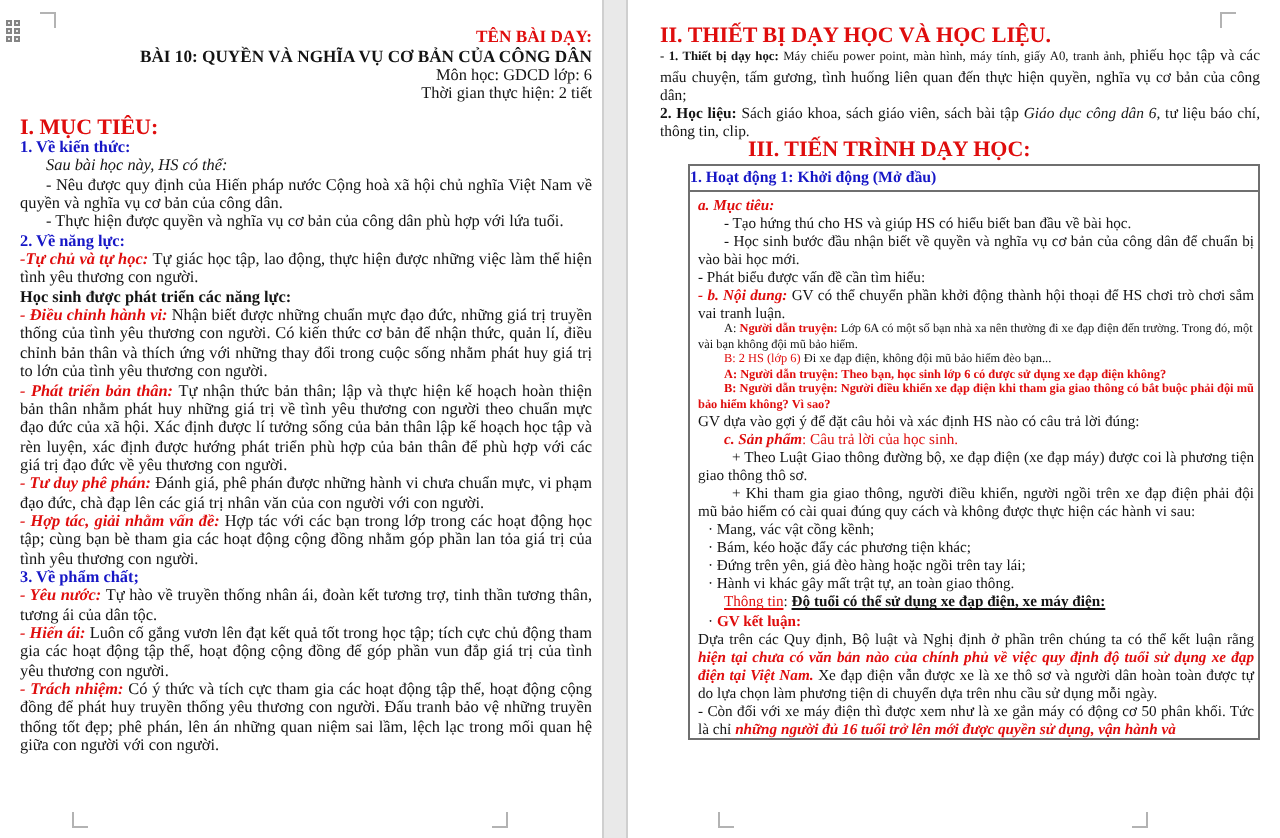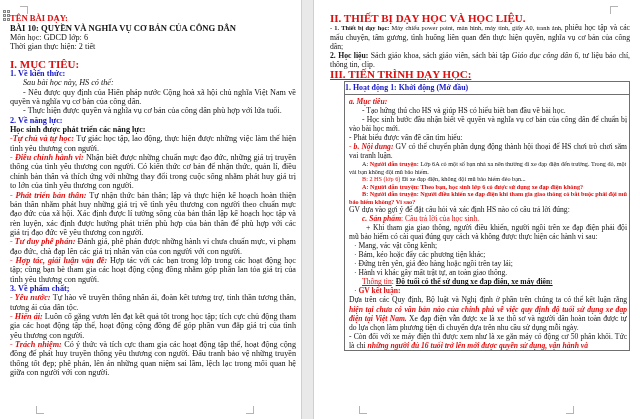--- a/index.html
+++ b/index.html
@@ -19,26 +19,26 @@
   .crop{position:absolute;width:7px;height:7px;border:0 solid #b3b3b3;}
   .cm-tl{border-top-width:1px;border-right-width:1px;}
   .cm-tr{border-top-width:1px;border-left-width:1px;}
   .cm-bl{border-bottom-width:1px;border-left-width:1px;}
   .cm-br{border-bottom-width:1px;border-right-width:1px;}
   
   .content{position:absolute;text-align:justify;}
   .left-content{left:10px;top:13px;width:286px;font-size:8.2px;line-height:9.35px;}
   .right-content{left:330px;top:14px;width:300px;font-size:7.7px;line-height:9.3px;}
   .para{margin:0;}
-  .p-center{text-align:left;}
+  .p-center{text-align:right;}
   .p-title{font-size:8.6px;line-height:10px;font-weight:bold;}
   .p-titlered{font-size:8.6px;line-height:10px;font-weight:bold;color:var(--red);}
   .p-hred{color:var(--red);font-weight:bold;font-size:11px;}
   .p-hblue{color:var(--blue);font-weight:bold;}
-  .p-u{text-decoration:underline;}
+  .p-u{margin-left:44px;}
   .p-ind{text-indent:13px;}
   .p-ind2{text-indent:17px;}
   .p-blt{padding-left:5px;}
   .p-gapb{margin-bottom:8px;}
   .p-small{font-size:6.2px;line-height:7.5px;text-align:left;}
   .s-b{font-weight:bold;}
   .s-i{font-style:italic;}
   .s-r{color:var(--red);}
   .s-u{text-decoration:underline;}
   .s-sm{font-size:6.4px;}
@@ -79,53 +79,54 @@
       <div class="para p-center p-titlered"><span>TÊN BÀI DẠY:</span></div>
       <div class="para p-center p-title"><span>BÀI 10: QUYỀN VÀ NGHĨA VỤ CƠ BẢN CỦA CÔNG DÂN</span></div>
       <div class="para p-center"><span>Môn học: GDCD lớp: 6</span></div>
       <div class="para p-center p-gapb"><span>Thời gian thực hiện: 2 tiết</span></div>
       <div class="para p-hred"><span>I. MỤC TIÊU:</span></div>
       <div class="para p-hblue"><span>1. Về kiến thức:</span></div>
       <div class="para p-ind"><span class="s-i">Sau bài học này, HS có thể:</span></div>
       <div class="para p-ind"><span>- Nêu được quy định của Hiến pháp nước Cộng hoà xã hội chủ nghĩa Việt Nam về quyền và nghĩa vụ cơ bản của công dân.</span></div>
       <div class="para p-ind"><span>- Thực hiện được quyền và nghĩa vụ cơ bản của công dân phù hợp với lứa tuổi.</span></div>
       <div class="para p-hblue"><span>2. Về năng lực:</span></div>
+      <div class="para"><span class="s-r s-b s-i">-Tự chủ và tự học: </span><span>Tự giác học tập, lao động, thực hiện được những việc làm thể hiện tình yêu thương con người.</span></div>
       <div class="para"><span class="s-b">Học sinh được phát triển các năng lực:</span></div>
-      <div class="para"><span class="s-r s-b s-i">-Tự chủ và tự học: </span><span>Tự giác học tập, lao động, thực hiện được những việc làm thể hiện tình yêu thương con người.</span></div>
       <div class="para"><span class="s-r s-b s-i">- Điều chỉnh hành vi: </span><span>Nhận biết được những chuẩn mực đạo đức, những giá trị truyền thống của tình yêu thương con người. Có kiến thức cơ bản để nhận thức, quản lí, điều chỉnh bản thân và thích ứng với những thay đổi trong cuộc sống nhằm phát huy giá trị to lớn của tình yêu thương con người.</span></div>
       <div class="para"><span class="s-r s-b s-i">- Phát triển bản thân: </span><span>Tự nhận thức bản thân; lập và thực hiện kế hoạch hoàn thiện bản thân nhằm phát huy những giá trị về tình yêu thương con người theo chuẩn mực đạo đức của xã hội. Xác định được lí tưởng sống của bản thân lập kế hoạch học tập và rèn luyện, xác định được hướng phát triển phù hợp của bản thân để phù hợp với các giá trị đạo đức về yêu thương con người.</span></div>
       <div class="para"><span class="s-r s-b s-i">- Tư duy phê phán: </span><span>Đánh giá, phê phán được những hành vi chưa chuẩn mực, vi phạm đạo đức, chà đạp lên các giá trị nhân văn của con người với con người.</span></div>
-      <div class="para"><span class="s-r s-b s-i">- Hợp tác, giải luận vấn đề: </span><span>Hợp tác với các bạn trong lớp trong các hoạt động học tập; cùng bạn bè tham gia các hoạt động cộng đồng nhằm góp phần lan tỏa giá trị của tình yêu thương con người.</span></div>
+      <div class="para"><span class="s-r s-b s-i">- Hợp tác, giải nhằm vấn đề: </span><span>Hợp tác với các bạn trong lớp trong các hoạt động học tập; cùng bạn bè tham gia các hoạt động cộng đồng nhằm góp phần lan tỏa giá trị của tình yêu thương con người.</span></div>
       <div class="para p-hblue"><span>3. Về phẩm chất;</span></div>
       <div class="para"><span class="s-r s-b s-i">- Yêu nước: </span><span>Tự hào về truyền thống nhân ái, đoàn kết tương trợ, tinh thần tương thân, tương ái của dân tộc.</span></div>
       <div class="para"><span class="s-r s-b s-i">- Hiến ái: </span><span>Luôn cố gắng vươn lên đạt kết quả tốt trong học tập; tích cực chủ động tham gia các hoạt động tập thể, hoạt động cộng đồng để góp phần vun đắp giá trị của tình yêu thương con người.</span></div>
       <div class="para"><span class="s-r s-b s-i">- Trách nhiệm: </span><span>Có ý thức và tích cực tham gia các hoạt động tập thể, hoạt động cộng đồng để phát huy truyền thống yêu thương con người. Đấu tranh bảo vệ những truyền thống tốt đẹp; phê phán, lên án những quan niệm sai lầm, lệch lạc trong mối quan hệ giữa con người với con người.</span></div>
     </div>
 
   <div class="content right-content">
     <div id="right-intro">
         <div class="para p-hred"><span>II. THIẾT BỊ DẠY HỌC VÀ HỌC LIỆU.</span></div>
         <div class="para"><span class="s-b s-sm">- 1. Thiết bị dạy học: </span><span class="s-sm">Máy chiếu power point, màn hình, máy tính, giấy A0, tranh ảnh, </span><span>phiếu học tập và các mẩu chuyện, tấm gương, tình huống liên quan đến thực hiện quyền, nghĩa vụ cơ bản của công dân;</span></div>
         <div class="para"><span class="s-b">2. Học liệu: </span><span>Sách giáo khoa, sách giáo viên, sách bài tập </span><span class="s-i">Giáo dục công dân 6</span><span>, tư liệu báo chí, thông tin, clip.</span></div>
         <div class="para p-hred p-u"><span>III. TIẾN TRÌNH DẠY HỌC:</span></div>
       </div>
     <div class="box">
       <div class="box-header">1. Hoạt động 1: Khởi động (Mở đầu)</div>
       <div class="box-body" id="box-blocks">
           <div class="para"><span class="s-r s-b s-i">a. Mục tiêu:</span></div>
           <div class="para p-ind"><span>- Tạo hứng thú cho HS và giúp HS có hiểu biết ban đầu về bài học.</span></div>
           <div class="para p-ind"><span>- Học sinh bước đầu nhận biết về quyền và nghĩa vụ cơ bản của công dân để chuẩn bị vào bài học mới.</span></div>
           <div class="para"><span>- Phát biểu được vấn đề cần tìm hiểu:</span></div>
-          <div class="para"><span class="s-r s-b s-i">- b. Nội dung: </span><span> GV có thể chuyển phần dụng động thành hội thoại để  HS chơi trò chơi sắm vai tranh luận.</span></div>
+          <div class="para"><span class="s-r s-b s-i">- b. Nội dung: </span><span> GV có thể chuyển phần khởi động thành hội thoại để  HS chơi trò chơi sắm vai tranh luận.</span></div>
           <div class="para p-small p-ind"><span>A: </span><span class="s-r s-b">Người dẫn truyện: </span><span>Lớp 6A có một số bạn nhà xa nên thường đi xe đạp điện đến trường. Trong đó, một vài bạn không đội mũ bảo hiểm.</span></div>
           <div class="para p-small p-ind"><span class="s-r">B: 2 HS (lớp 6) </span><span>Đi xe đạp điện, không đội mũ bảo hiểm đèo bạn...</span></div>
           <div class="para p-small p-ind"><span class="s-r s-b">A: Người dẫn truyện: Theo bạn, học sinh lớp 6 có được sử dụng xe đạp điện không?</span></div>
           <div class="para p-small p-ind"><span class="s-r s-b">B: Người dẫn truyện: Người điều khiển xe đạp điện khi tham gia giao thông có bắt buộc phải đội mũ bảo hiểm không? Vì sao?</span></div>
           <div class="para"><span>GV dựa vào gợi ý để đặt câu hỏi và xác định HS nào có câu trả lời đúng:</span></div>
           <div class="para p-ind"><span class="s-r s-b s-i">c. Sản phẩm</span><span class="s-r">: Câu trả lời của học sinh.</span></div>
+          <div class="para p-ind2"><span>+ Theo Luật Giao thông đường bộ, xe đạp điện (xe đạp máy) được coi là phương tiện giao thông thô sơ.</span></div>
           <div class="para p-ind2"><span>+ Khi tham gia giao thông, người điều khiển, người ngồi trên xe đạp điện phải đội mũ bảo hiểm có cài quai đúng quy cách và không được thực hiện các hành vi sau:</span></div>
           <div class="para p-blt"><span>·  Mang, vác vật cồng kềnh;</span></div>
           <div class="para p-blt"><span>·  Bám, kéo hoặc đẩy các phương tiện khác;</span></div>
           <div class="para p-blt"><span>·  Đứng trên yên, giá đèo hàng hoặc ngồi trên tay lái;</span></div>
           <div class="para p-blt"><span>·  Hành vi khác gây mất trật tự, an toàn giao thông.</span></div>
           <div class="para p-ind"><span class="s-r s-u">Thông tin</span><span>: </span><span class="s-b s-u">Độ tuổi có thể sử dụng xe đạp điện, xe máy điện:</span></div>
           <div class="para p-blt"><span>·  </span><span class="s-r s-b">GV kết luận:</span></div>
           <div class="para"><span>Dựa trên các Quy định, Bộ luật và Nghị định ở phần trên chúng ta có thể kết luận rằng </span><span class="s-r s-b s-i">hiện tại chưa có văn bản nào của chính phủ về việc quy định độ tuổi sử dụng xe đạp điện tại Việt Nam.</span><span> Xe đạp điện vẫn được xe là xe thô sơ và người dân hoàn toàn được tự do lựa chọn làm phương tiện di chuyển dựa trên nhu cầu sử dụng mỗi ngày.</span></div>
           <div class="para"><span>- Còn đối với xe máy điện thì được xem như là xe gắn máy có động cơ 50 phân khối. Tức là chỉ </span><span class="s-r s-b s-i">những người đủ 16 tuổi trở lên mới được quyền sử dụng, vận hành và</span></div>
         </div>

